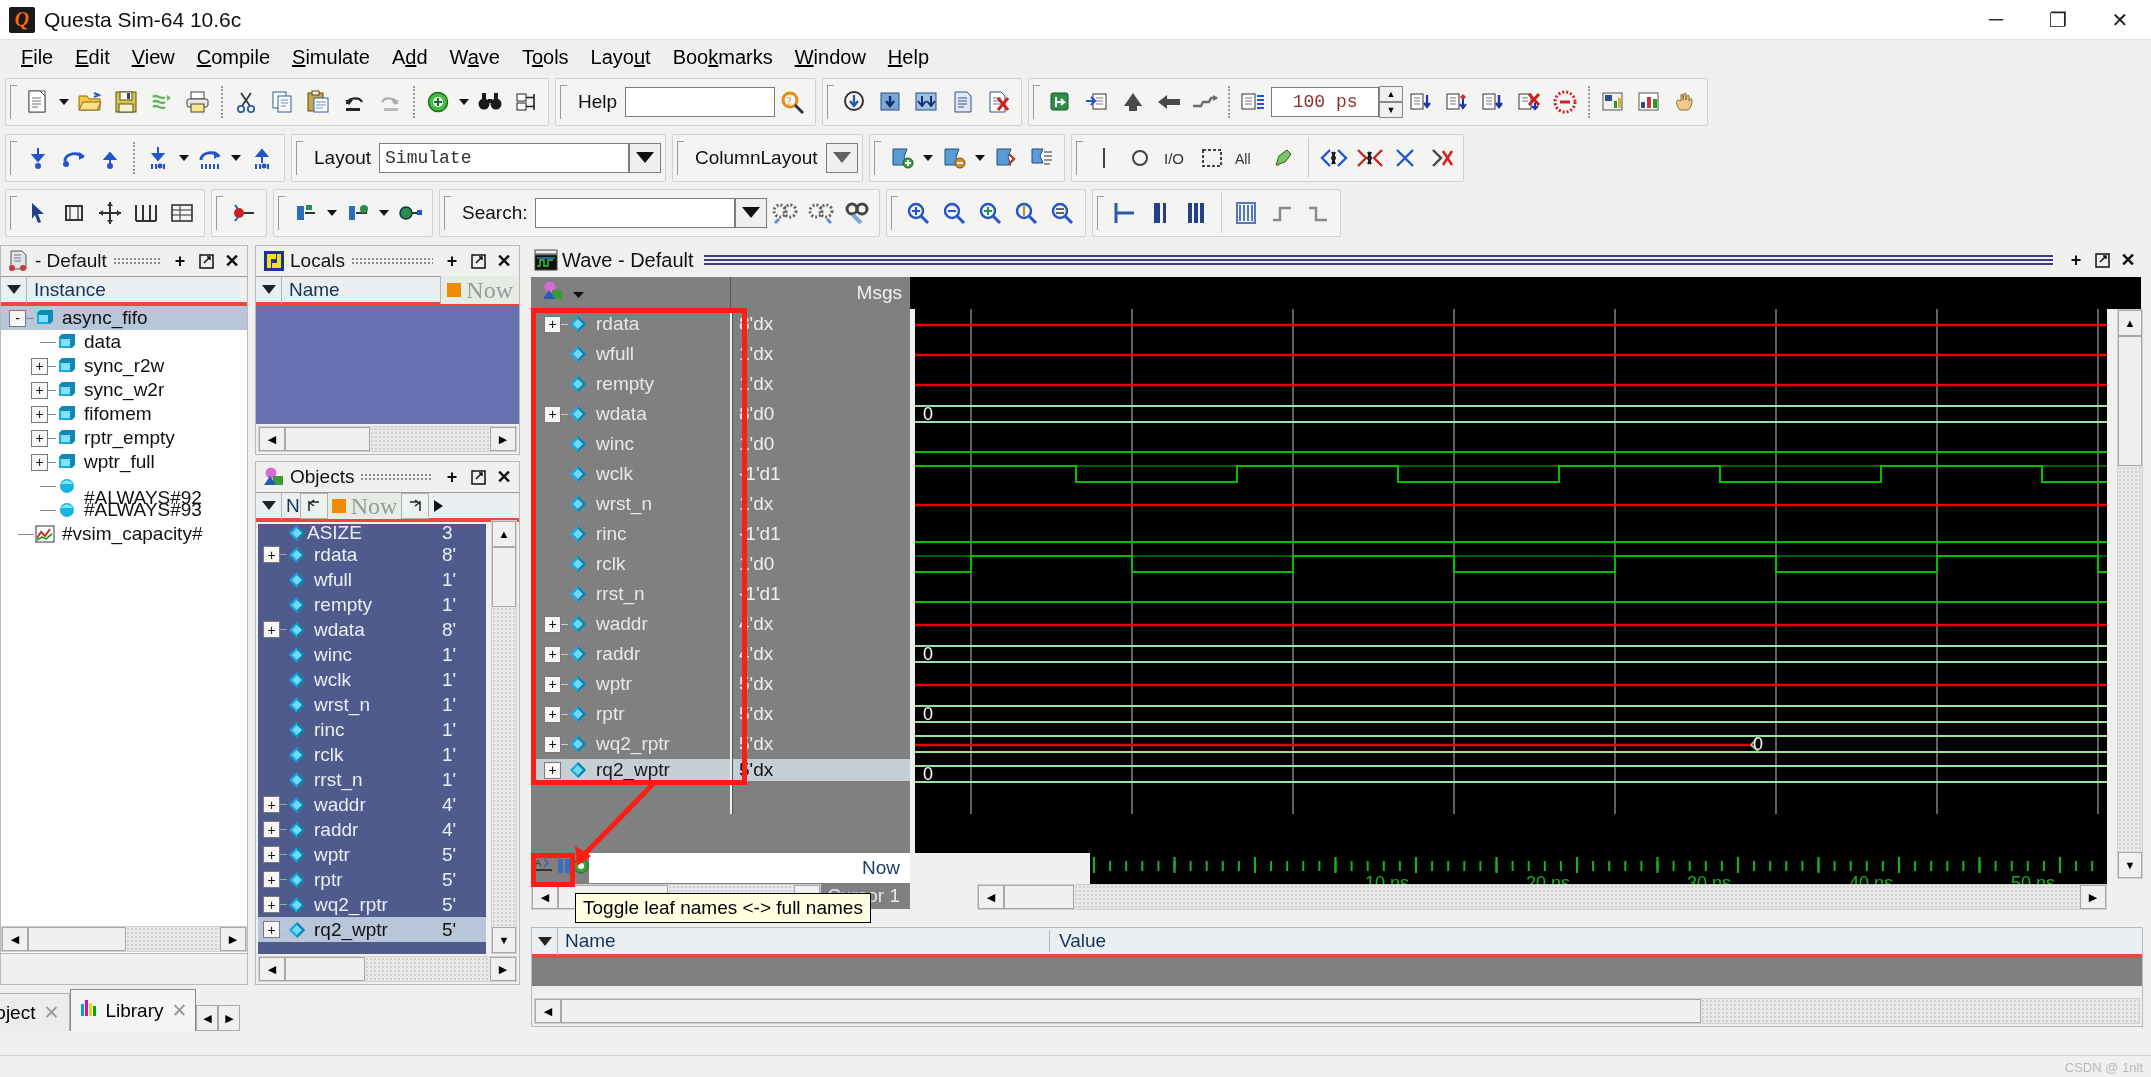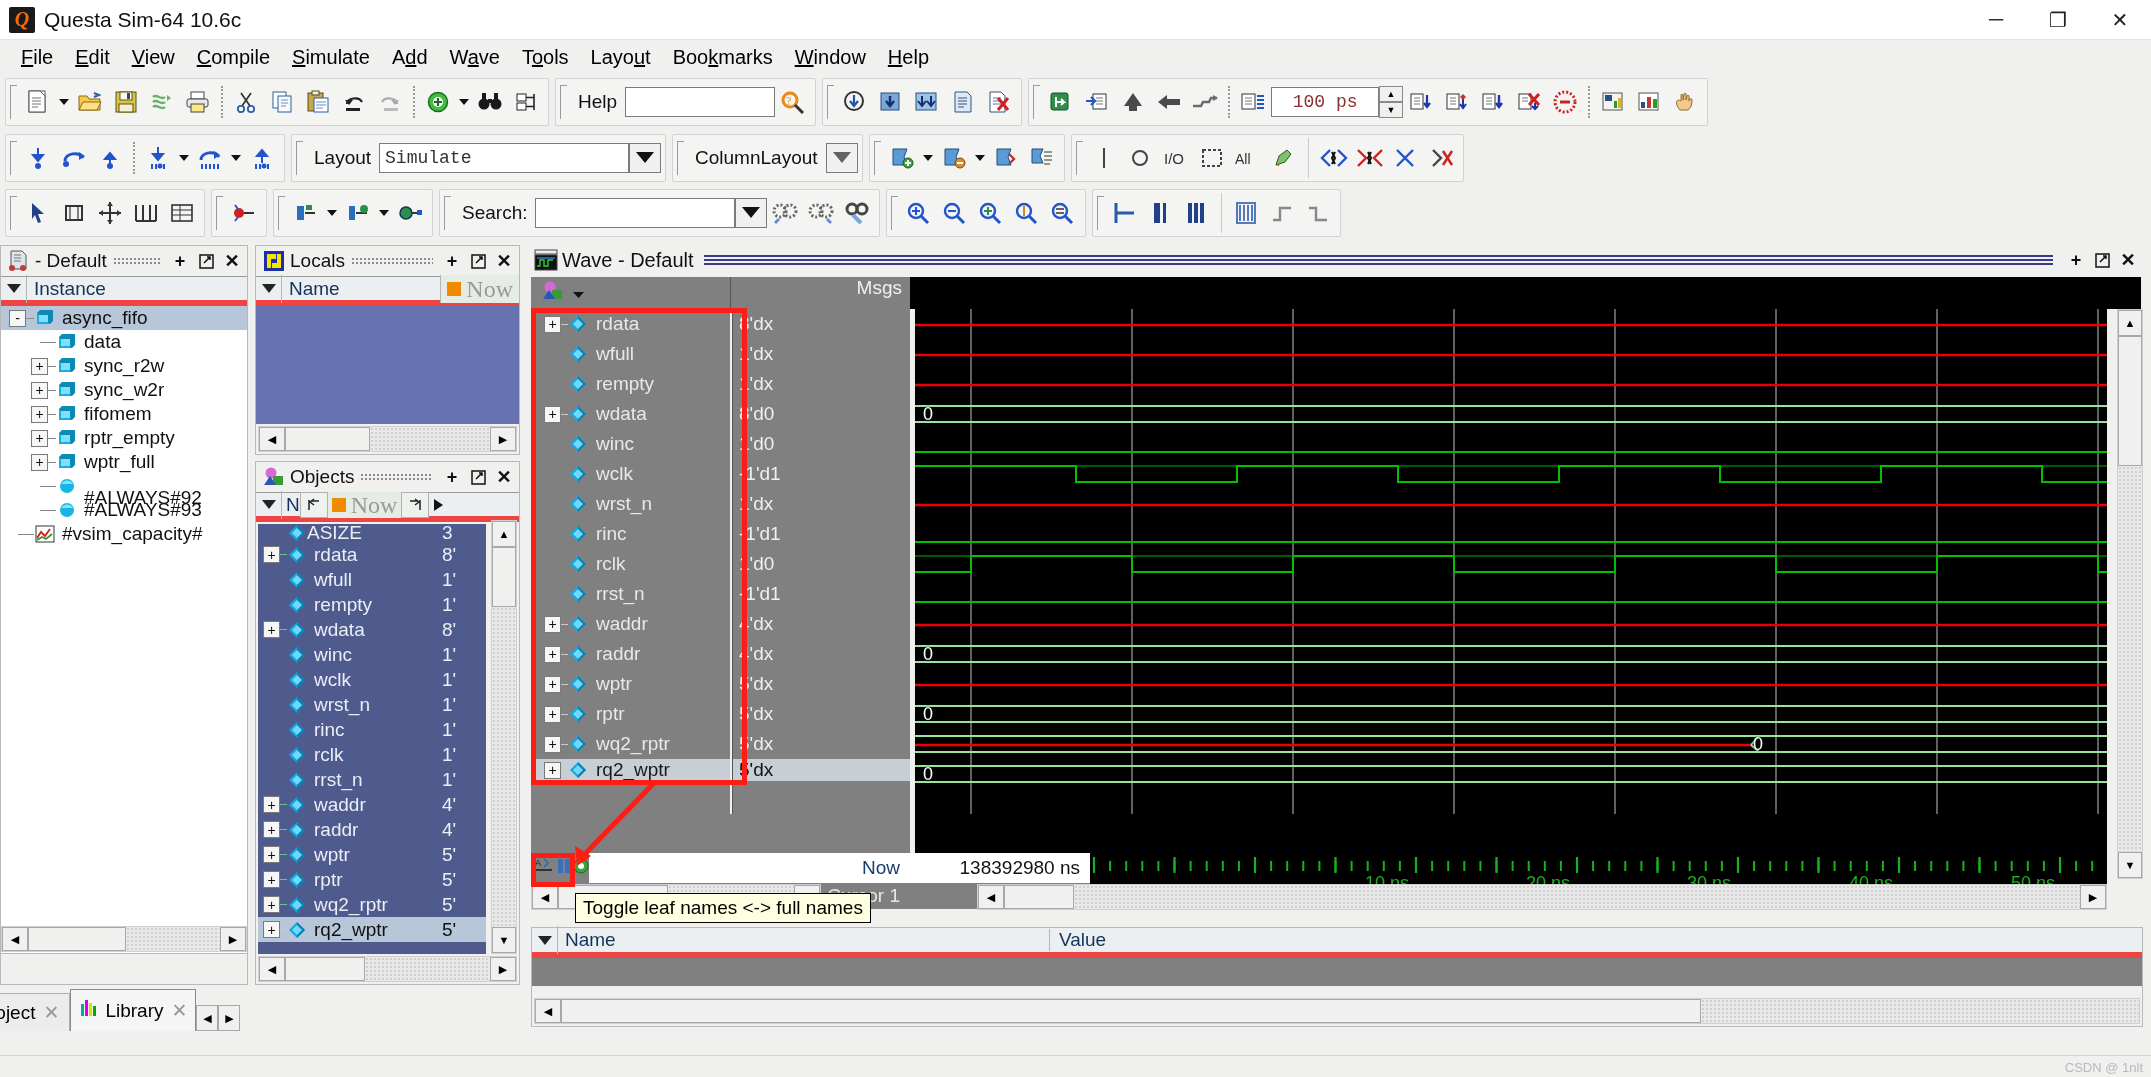--- a/index.html
+++ b/index.html
@@ -74,21 +74,21 @@
   }
   .panehdr .dots{ flex:1; height:8px; margin:0 6px;
      background-image:radial-gradient(#8b8b8b 1px, transparent 1px);
      background-size:4px 4px; }
   .hicon{ width:26px;height:24px;display:flex;align-items:center;justify-content:center;margin:0 3px; }
   .hbtn{ width:26px;height:24px;display:flex;align-items:center;justify-content:center;
          font-size:18px;color:#111;font-weight:bold; }
 
   .colhdr{
     height:30px; display:flex; align-items:center;
-    background:#eceff1; border-top:1px solid #9a9a9a; border-bottom:6px solid #ef4444;
+    background:#eceff1; border-top:1px solid #9a9a9a; border-bottom:4px solid #ef4444;
     font-size:19px; color:#11335c;
   }
   .colhdr .sortbox{ width:26px;height:28px;border-right:1px solid #b5b5b5;
       display:flex;align-items:center;justify-content:center; }
   .tree{ overflow:hidden; background:#fff; }
   .trow{ display:flex; align-items:center; height:24px; font-size:19px; white-space:nowrap;}
   .trow.sel{ background:#b8c6d9; }
 
   .exp{
     width:17px;height:17px;border:1px solid #7a7a7a;background:#f6f6f6;
@@ -1357,21 +1357,21 @@
               <rect x="11" y="10" width="10" height="9" fill="#3a9a3a"></rect>
               <path d="M2 19l6-9 6 9z" fill="#2a55bb"></path>
             </svg>
         </span>
         <span style="margin-left:6px;">
           <svg width="11" height="8">
               <polygon points="0,1 11,1 5.5,7" fill="#111"></polygon>
             </svg>
         </span>
       </div>
-      <div style="width:180px;background:#808080;display:flex;align-items:flex-start;justify-content:flex-end;padding-right:8px;color:#f0f0f0;font-size:19px;border-left:1px solid #555;padding-left:24px;">
+      <div style="width:180px;background:#808080;display:flex;align-items:center;justify-content:flex-end;padding-right:8px;color:#f0f0f0;font-size:19px;border-left:1px solid #555;padding-left:24px;">
         <span>Msgs</span>
       </div>
       <div style="flex:1;background:#000;"></div>
     </div>
 
     <div id="wavenames" class="namecol" style="position:absolute;left:4px;top:64px;width:199px;height:505px;overflow:hidden;">
         <div class="wrow">
           <span style="display:inline-block;width:13px;"></span>
           <span class="exp">+</span>
           <span style="display:inline-block;width:7px;border-top:1px solid #ccc;height:1px;"></span>
@@ -1643,24 +1643,20 @@
             <svg width="18" height="18" viewBox="0 0 18 18">
                 <circle cx="9" cy="9" r="7" fill="#cc3333" stroke="#7a1010"></circle>
                 <rect x="5" y="8" width="8" height="2.5" fill="#fff"></rect>
               </svg>
           </span>
         </div>
         <div style="flex:1;height:26px;display:flex;align-items:center;justify-content:flex-end;padding-right:10px;font-size:19px;color:#e8e8e8;">Cursor 1</div>
       </div>
     </div>
 
-    <div style="position:absolute;left:383px;top:608px;width:180px;height:56px;background:#808080;">
-      <div style="height:30px;background:#fff;display:flex;align-items:center;justify-content:flex-end;padding-right:10px;font-size:19px;color:#111;">138392980 ns</div>
-      <div style="height:26px;display:flex;align-items:center;justify-content:flex-end;padding-right:10px;font-size:19px;color:#f0f0f0;">0.00 ns</div>
-    </div>
 
     <div id="timeaxis" style="position:absolute;left:563px;top:608px;width:1017px;height:56px;background:#000;overflow:hidden;"><svg width="1017" height="56" viewBox="0 0 1017 56">
           <rect width="1017" height="56" fill="#000"></rect>
           <line x1="4.0" y1="8" x2="4.0" y2="18" stroke="#19b319" stroke-width="2"></line>
           <line x1="20.1" y1="8" x2="20.1" y2="18" stroke="#19b319" stroke-width="2"></line>
           <line x1="36.2" y1="8" x2="36.2" y2="18" stroke="#19b319" stroke-width="2"></line>
           <line x1="52.3" y1="8" x2="52.3" y2="18" stroke="#19b319" stroke-width="2"></line>
           <line x1="68.4" y1="8" x2="68.4" y2="18" stroke="#19b319" stroke-width="2"></line>
           <line x1="84.5" y1="8" x2="84.5" y2="18" stroke="#19b319" stroke-width="2"></line>
           <line x1="100.6" y1="8" x2="100.6" y2="18" stroke="#19b319" stroke-width="2"></line>

